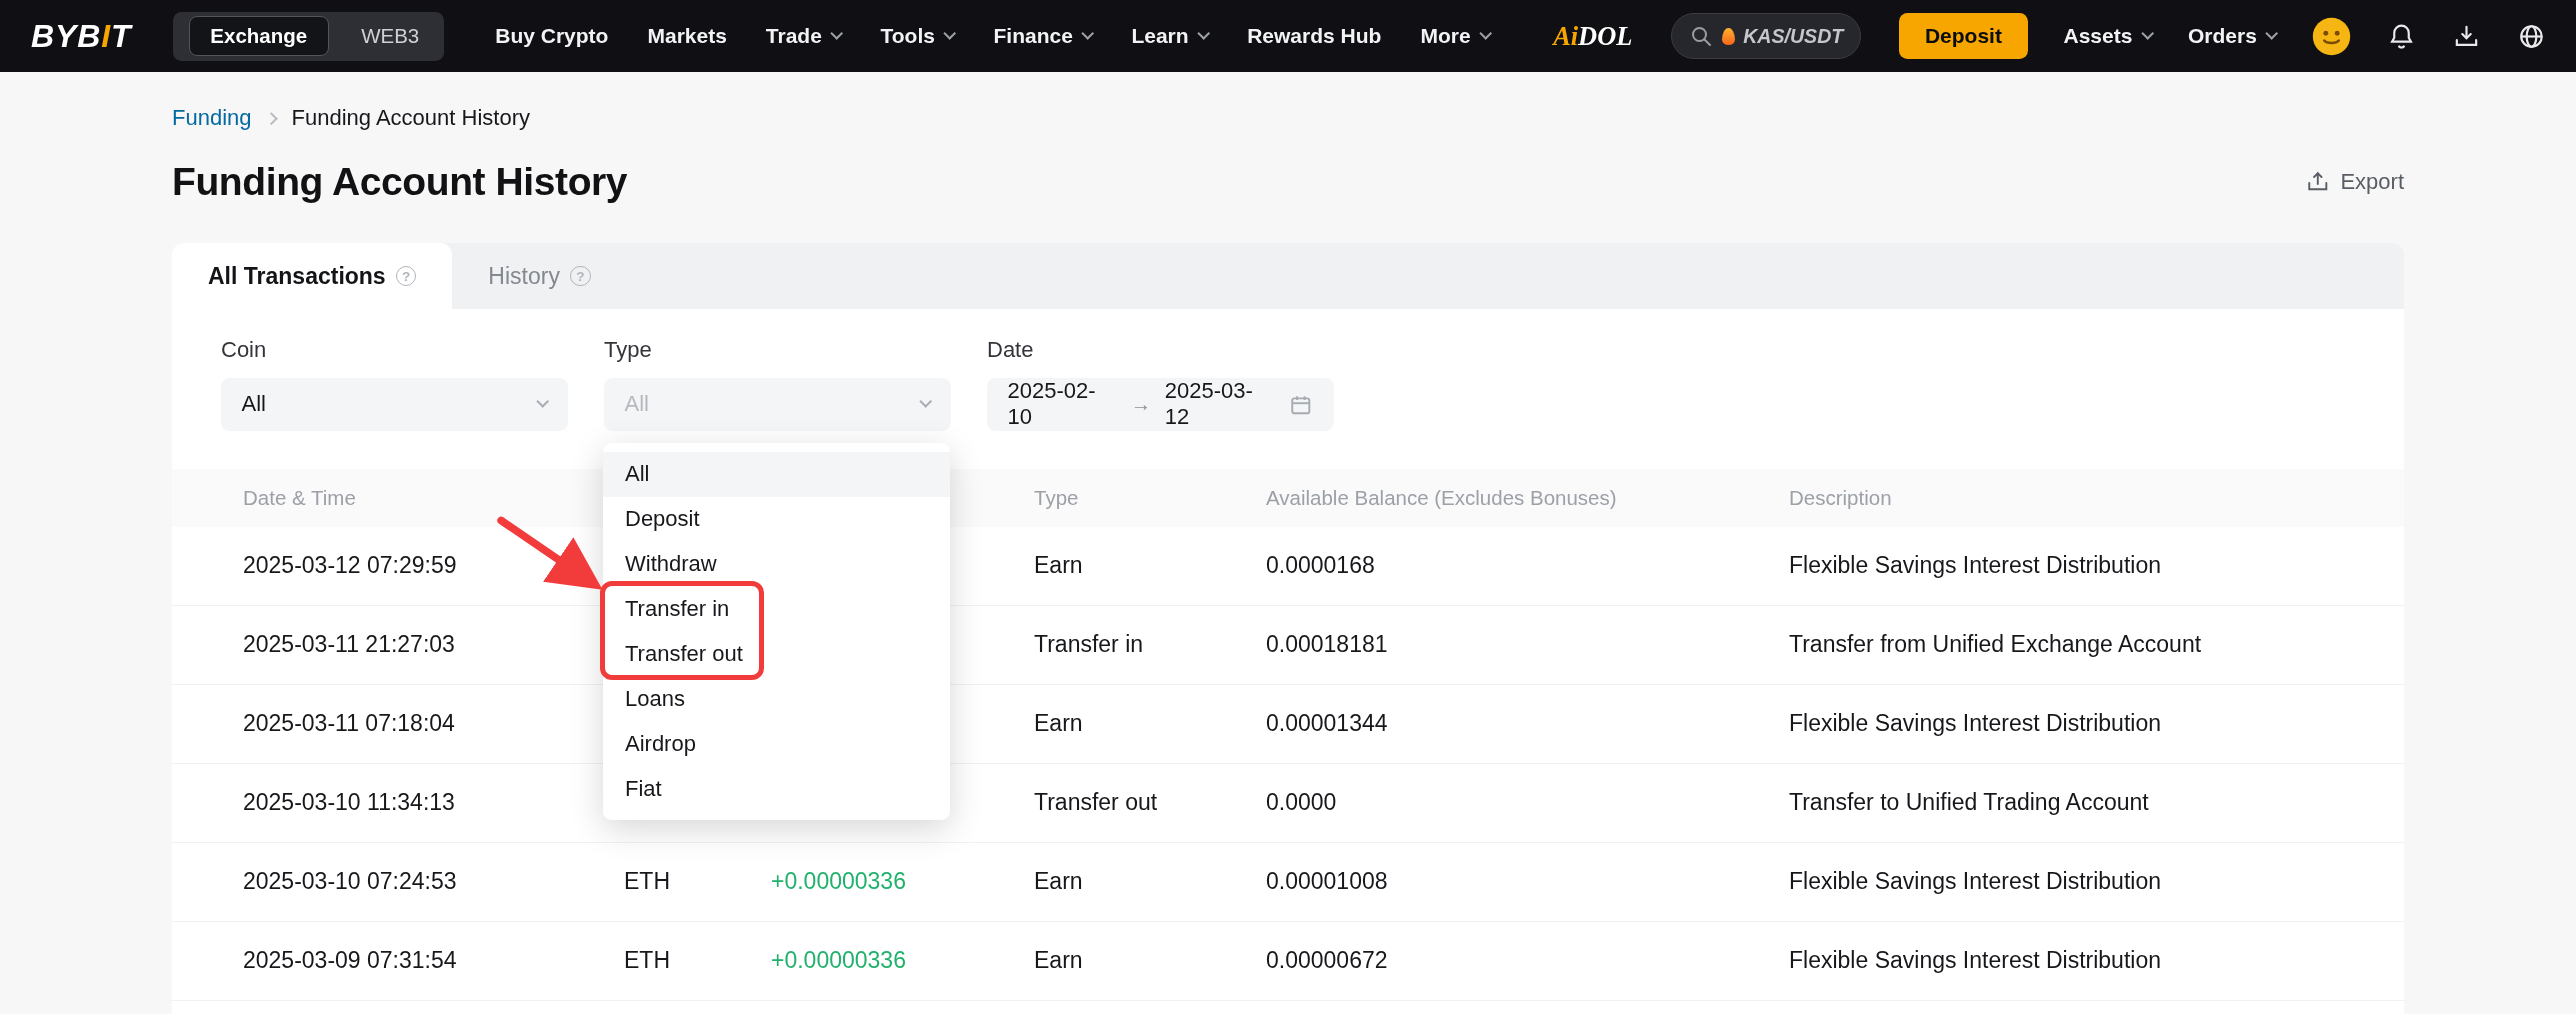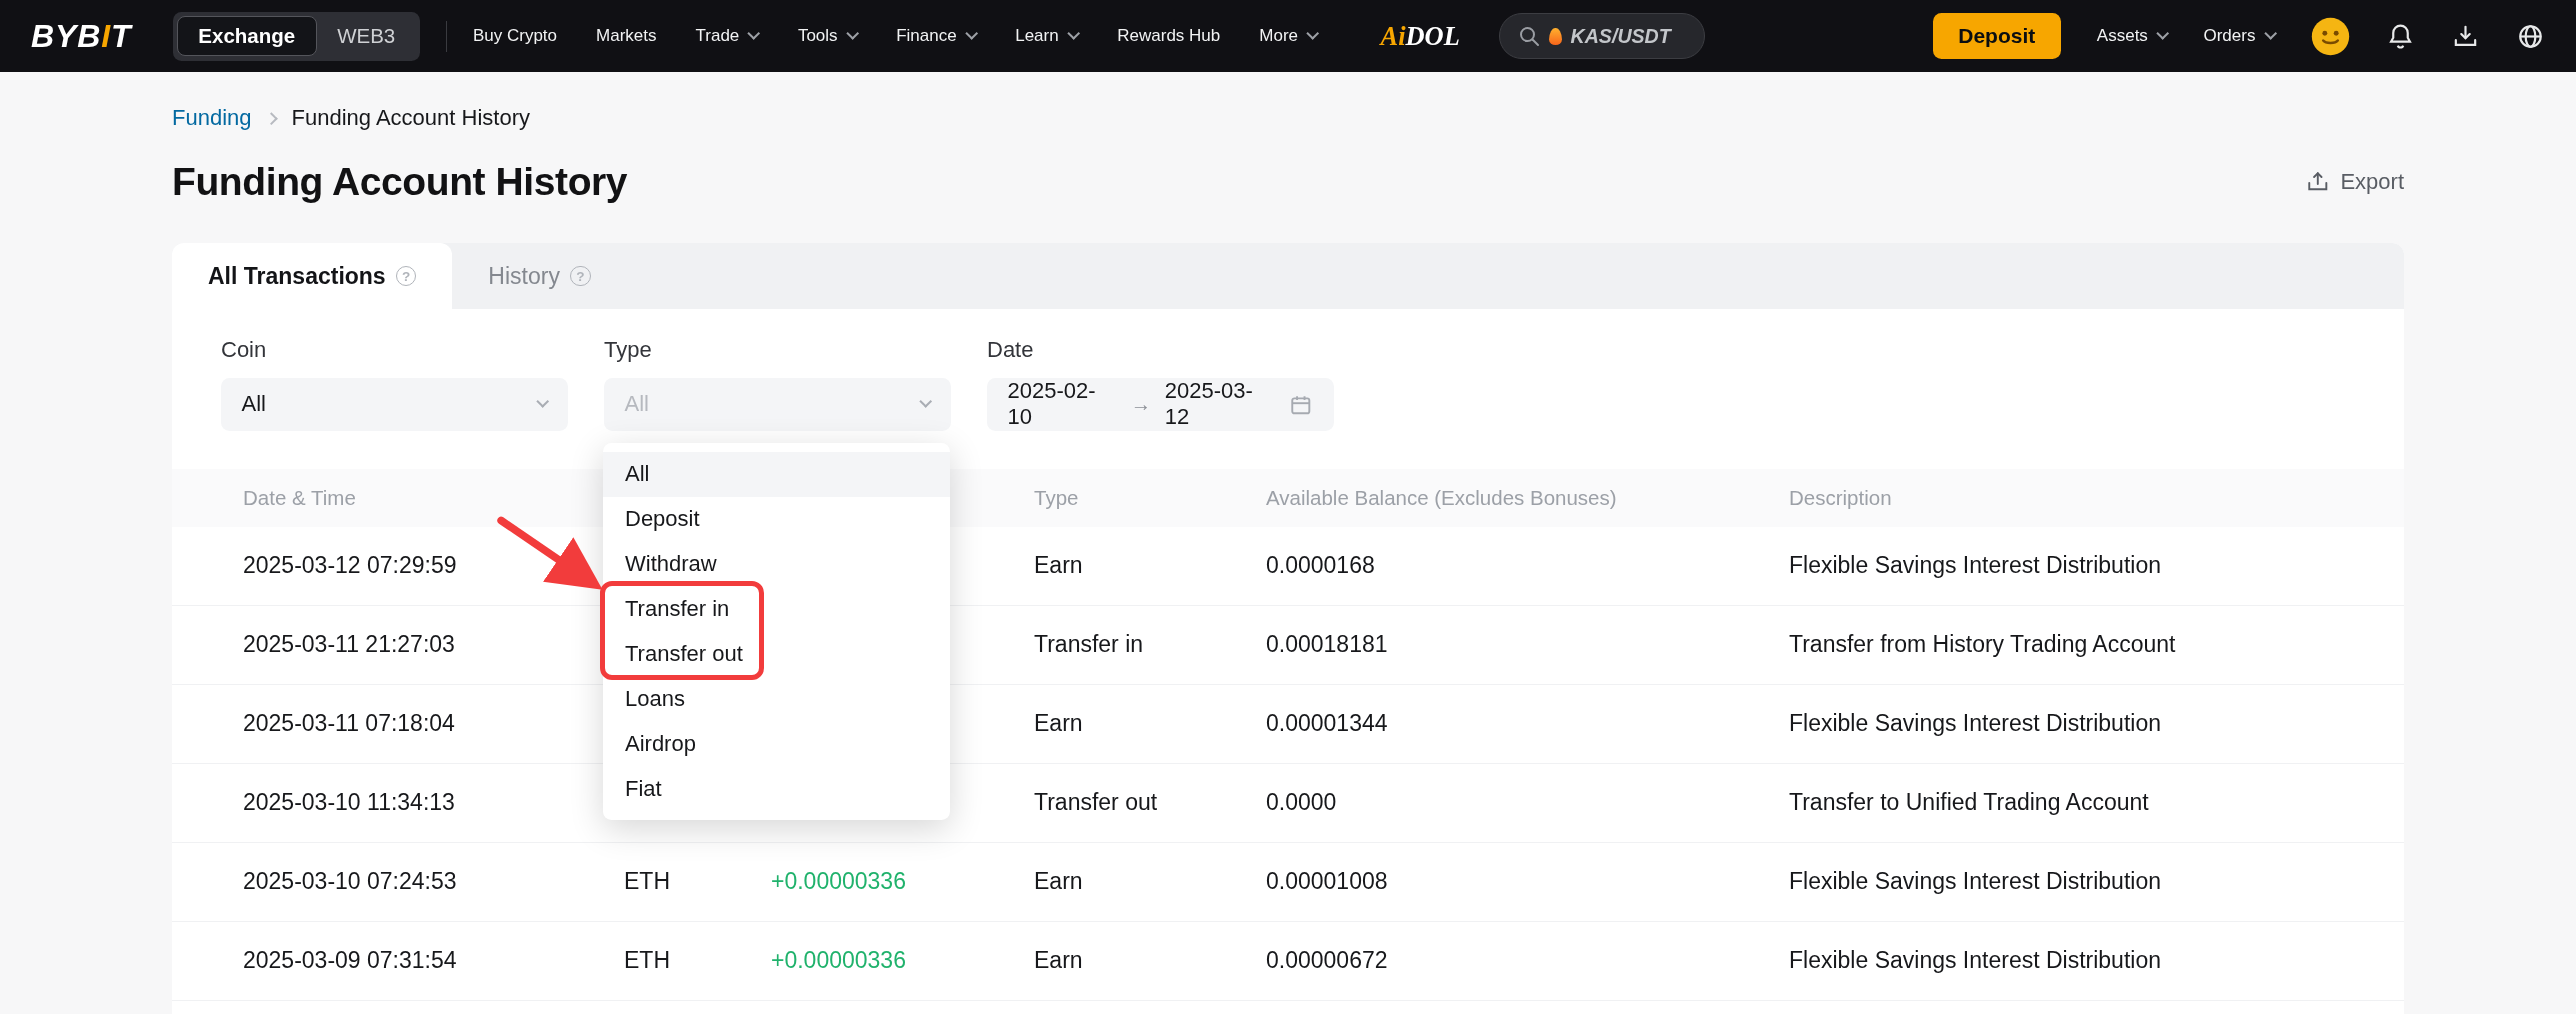--- a/index.html
+++ b/index.html
@@ -5,25 +5,25 @@
   * { box-sizing: border-box; margin: 0; padding: 0; }
   body { margin: 0; font-family: "Liberation Sans", "DejaVu Sans", sans-serif; }
   .page { position: relative; width: 2576px; height: 1014px; background: #f7f7f8; overflow: hidden; }
 
   
   .topbar { position: absolute; top: 0; left: 0; right: 0; height: 72px; background: #101014;
             display: flex; align-items: center; padding: 0 31px; }
   .logo { font-size: 32px; font-weight: 800; font-style: italic; letter-spacing: 0.9px; cursor: pointer; white-space: nowrap; }
   .lg-w { color: #ffffff; } .lg-y { color: #f7a600; }
   .toggle { margin-left: 41px; background: #2e2f35; border-radius: 8.5px; padding: 4.3px; display: flex; height: 49px; }
-  .tg-item { padding: 0 20.5px; display: flex; align-items: center; font-size: 20.5px; color: #cfd1d4; border-radius: 8px; cursor: pointer; }
+  .tg-item { padding: 0 20.5px; display: flex; align-items: center; font-size: 20.5px; color: #cfd1d4; border-radius: 8px; cursor: pointer; margin-left: 12px; }
   .tg-item.tg-active { background: #131418; border: 0.9px solid #54555b; color: #ffffff; font-weight: 600; }
   .nav-divider { width: 1.7px; height: 31px; background: #3a3b40; margin: 0 25.6px; }
   .mainnav { display: flex; align-items: center; gap: 39px; }
-  .nav-item { display: flex; align-items: center; gap: 10.2px; color: #f2f3f4; font-size: 17px; font-weight: 400; cursor: pointer; white-space: nowrap; }
+  .nav-item { display: flex; align-items: center; gap: 10.2px; color: #f2f3f4; font-size: 21px; font-weight: 700; cursor: pointer; white-space: nowrap; }
   .chev { width: 9.4px; height: 9.4px; border-right: 2.6px solid #9da0a6; border-bottom: 2.6px solid #9da0a6;
           transform: rotate(45deg); margin-top: -5.1px; display: inline-block; }
   .aidol { margin-left: 63px; font-style: italic; font-weight: 800; font-size: 26.4px; cursor: pointer; white-space: nowrap; font-family: Liberation Serif, serif; }
   .aidol .ai { color: #f7a600; } .aidol .dol { color: #ffffff; }
   .search { margin-left: 39px; width: 206px; height: 46px; border-radius: 23px; background: #26272c;
             border: 0.9px solid #3c3d42; display: flex; align-items: center; padding: 0 17px; gap: 8.5px; cursor: text; }
   .flame { width: 12.8px; height: 17px; background: linear-gradient(#ffb12e, #f7651b);
            border-radius: 50% 50% 50% 50% / 68% 68% 32% 32%; flex: 0 0 auto; }
   .pair { color: #c3c6ca; font-size: 19.6px; font-weight: 600; white-space: nowrap; font-style: italic; }
   .spacer { flex: 1; }
@@ -260,21 +260,21 @@
     <div class="td type">Earn</div>
     <div class="td bal">0.0000168</div>
     <div class="td desc">Flexible Savings Interest Distribution</div>
   </div>
         <div class="trow">
     <div class="td dt">2025-03-11 21:27:03</div>
     <div class="td coin"></div>
     <div class="td amt"></div>
     <div class="td type">Transfer in</div>
     <div class="td bal">0.00018181</div>
-    <div class="td desc">Transfer from History Trading Account</div>
+    <div class="td desc">Transfer from Unified Exchange Account</div>
   </div>
         <div class="trow">
     <div class="td dt">2025-03-11 07:18:04</div>
     <div class="td coin"></div>
     <div class="td amt"></div>
     <div class="td type">Earn</div>
     <div class="td bal">0.00001344</div>
     <div class="td desc">Flexible Savings Interest Distribution</div>
   </div>
         <div class="trow">

